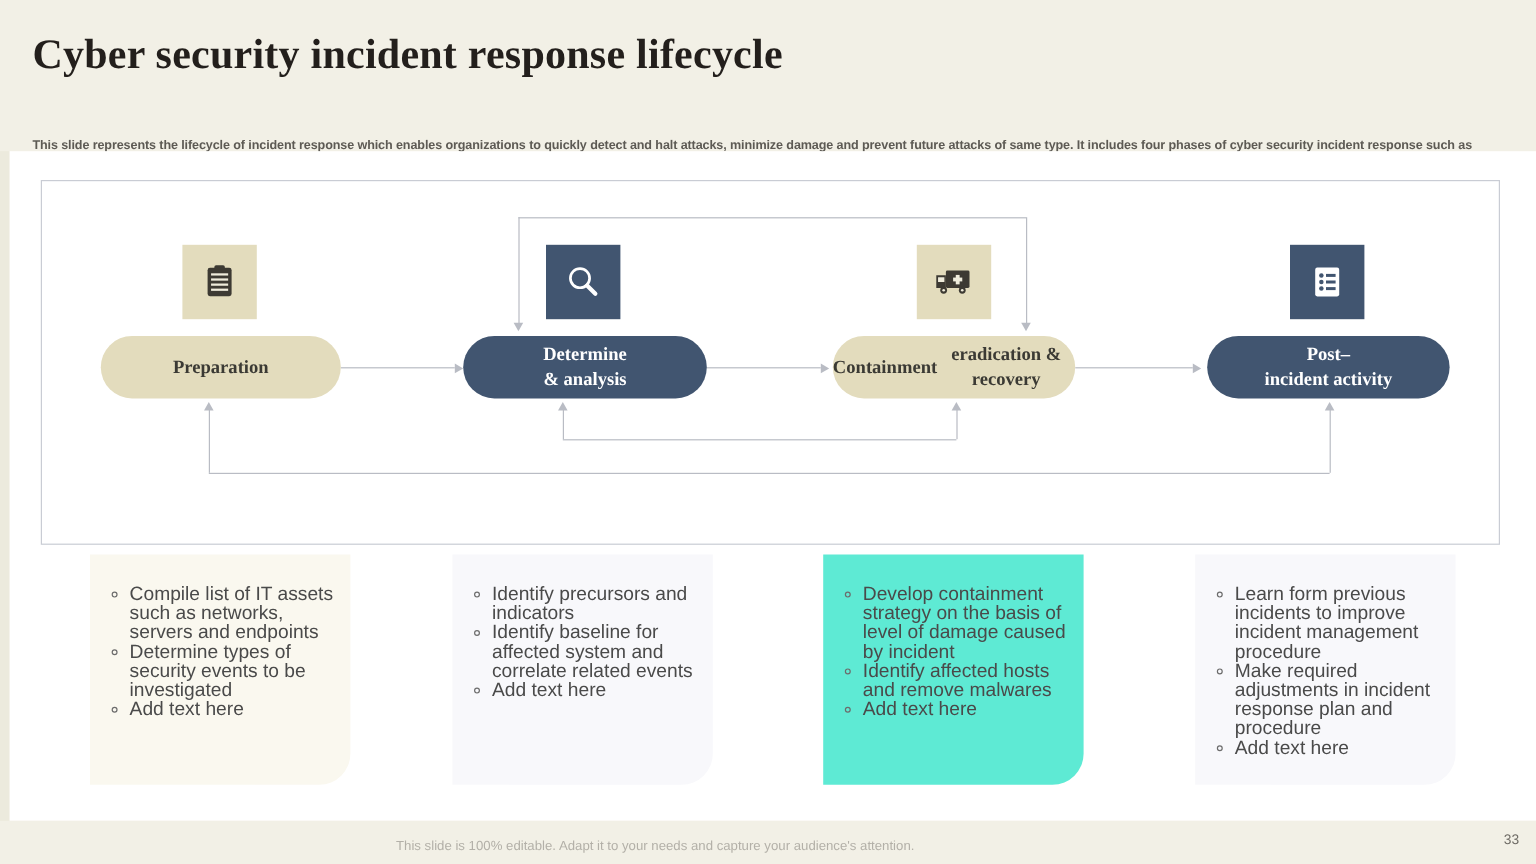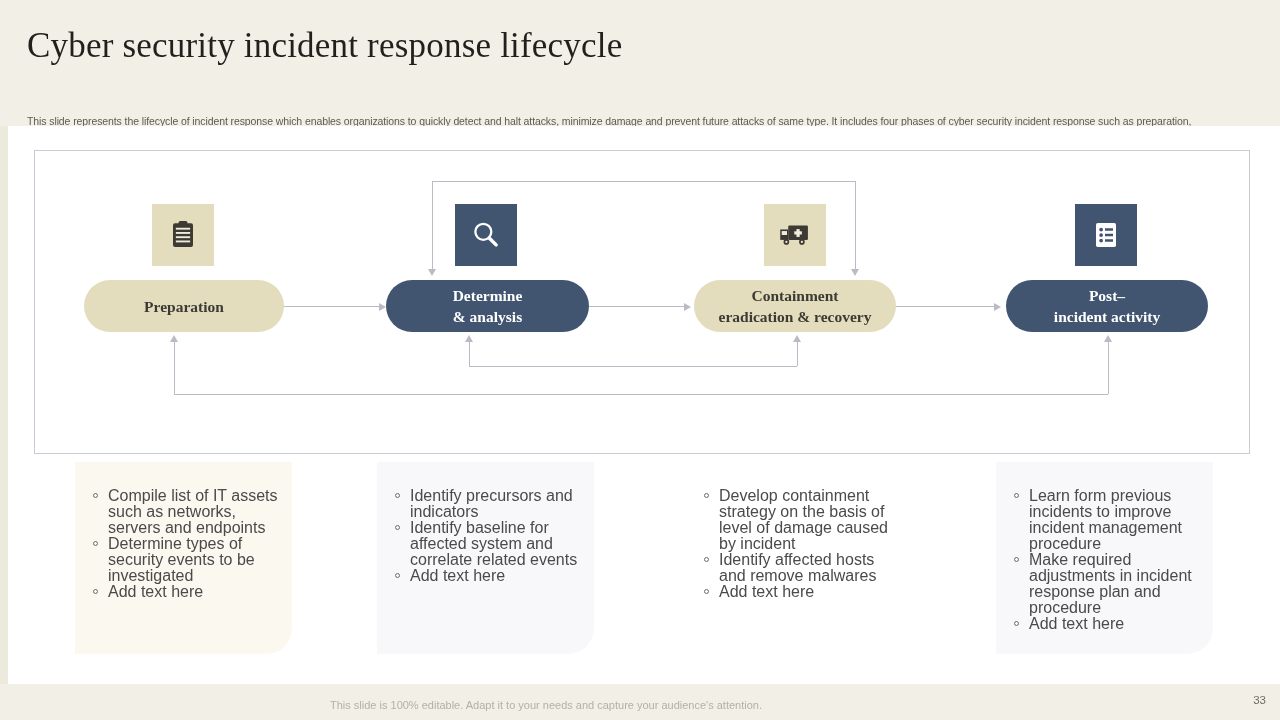--- a/index.html
+++ b/index.html
@@ -8,20 +8,21 @@
     background:#f2f0e6;
     font-family:"Liberation Sans",sans-serif;
     overflow:hidden;position:relative;
   }
   .slide{position:absolute;inset:0;}
 
   
   .header{
     position:absolute;left:0;top:0;width:1280px;height:126px;
     background:#f2f0e6;
+    font-weight:bold;
   }
   .title{
     position:absolute;left:27px;top:25px;
     font-family:"Liberation Serif",serif;
     font-size:35px;line-height:42px;color:#231f1c;
     letter-spacing:.2px;white-space:nowrap;
   }
   .subtitle{
     position:absolute;left:27px;top:80px;width:1200px;
     font-size:10.5px;line-height:15px;color:#5d5a54;
@@ -88,21 +89,21 @@
     border-bottom:7px solid #b9bcc4;
   }
 
   
   .card{
     position:absolute;top:462px;width:217px;height:192px;
     border-bottom-right-radius:26px;
   }
   .card.c1{left:75px;background:#faf8ef;}
   .card.c2{left:377px;background:#f8f8fb;}
-  .card.c3{left:686px;background:#ffffff;padding-left:15px;}
+  .card.c3{left:686px;background:#5eead4;}
   .card.c4{left:996px;background:#f8f8fb;}
 
   .bullets{
     position:absolute;left:12px;top:26px;width:205px;
     list-style:none;margin:0;padding:0;
   }
   .bullets li{
     position:relative;padding-left:21px;
     font-size:16px;line-height:16px;color:#4a4a4a;
     margin-bottom:0px;
@@ -197,21 +198,21 @@
         <rect x="7.5" y="2.2" width="16" height="11.8" rx="1" fill="#3d3a33"></rect>
         <rect x="2.2" y="6.8" width="4.3" height="3.2" fill="#efecdc"></rect>
         <rect x="14.2" y="5.2" width="2.6" height="6.4" fill="#efecdc"></rect>
         <rect x="12.4" y="7" width="6.2" height="2.6" fill="#efecdc"></rect>
         <circle cx="6" cy="15.6" r="2.3" fill="#3d3a33"></circle>
         <circle cx="6" cy="15.6" r="0.9" fill="#efecdc"></circle>
         <circle cx="18.6" cy="15.6" r="2.3" fill="#3d3a33"></circle>
         <circle cx="18.6" cy="15.6" r="0.9" fill="#efecdc"></circle>
       </svg>
     </div>
-    <div class="pill beige" style="left:659px;top:129px;width:202px;flex-direction:column;">
+    <div class="pill beige" style="left:659px;top:129px;width:202px;flex-direction:row;">
       <span>Containment</span>
       <span>eradication &amp; recovery</span>
     </div>
 
     <div class="tile navy" style="left:1040px;top:53px;">
       <svg width="30" height="30" viewBox="0 0 24 24" aria-hidden="true">
         <rect x="4" y="2.4" width="16" height="19.2" rx="1.4" fill="#ffffff"></rect>
         <circle cx="8.1" cy="7.6" r="1.5" fill="#415570"></circle>
         <circle cx="8.1" cy="12" r="1.5" fill="#415570"></circle>
         <circle cx="8.1" cy="16.4" r="1.5" fill="#415570"></circle>

